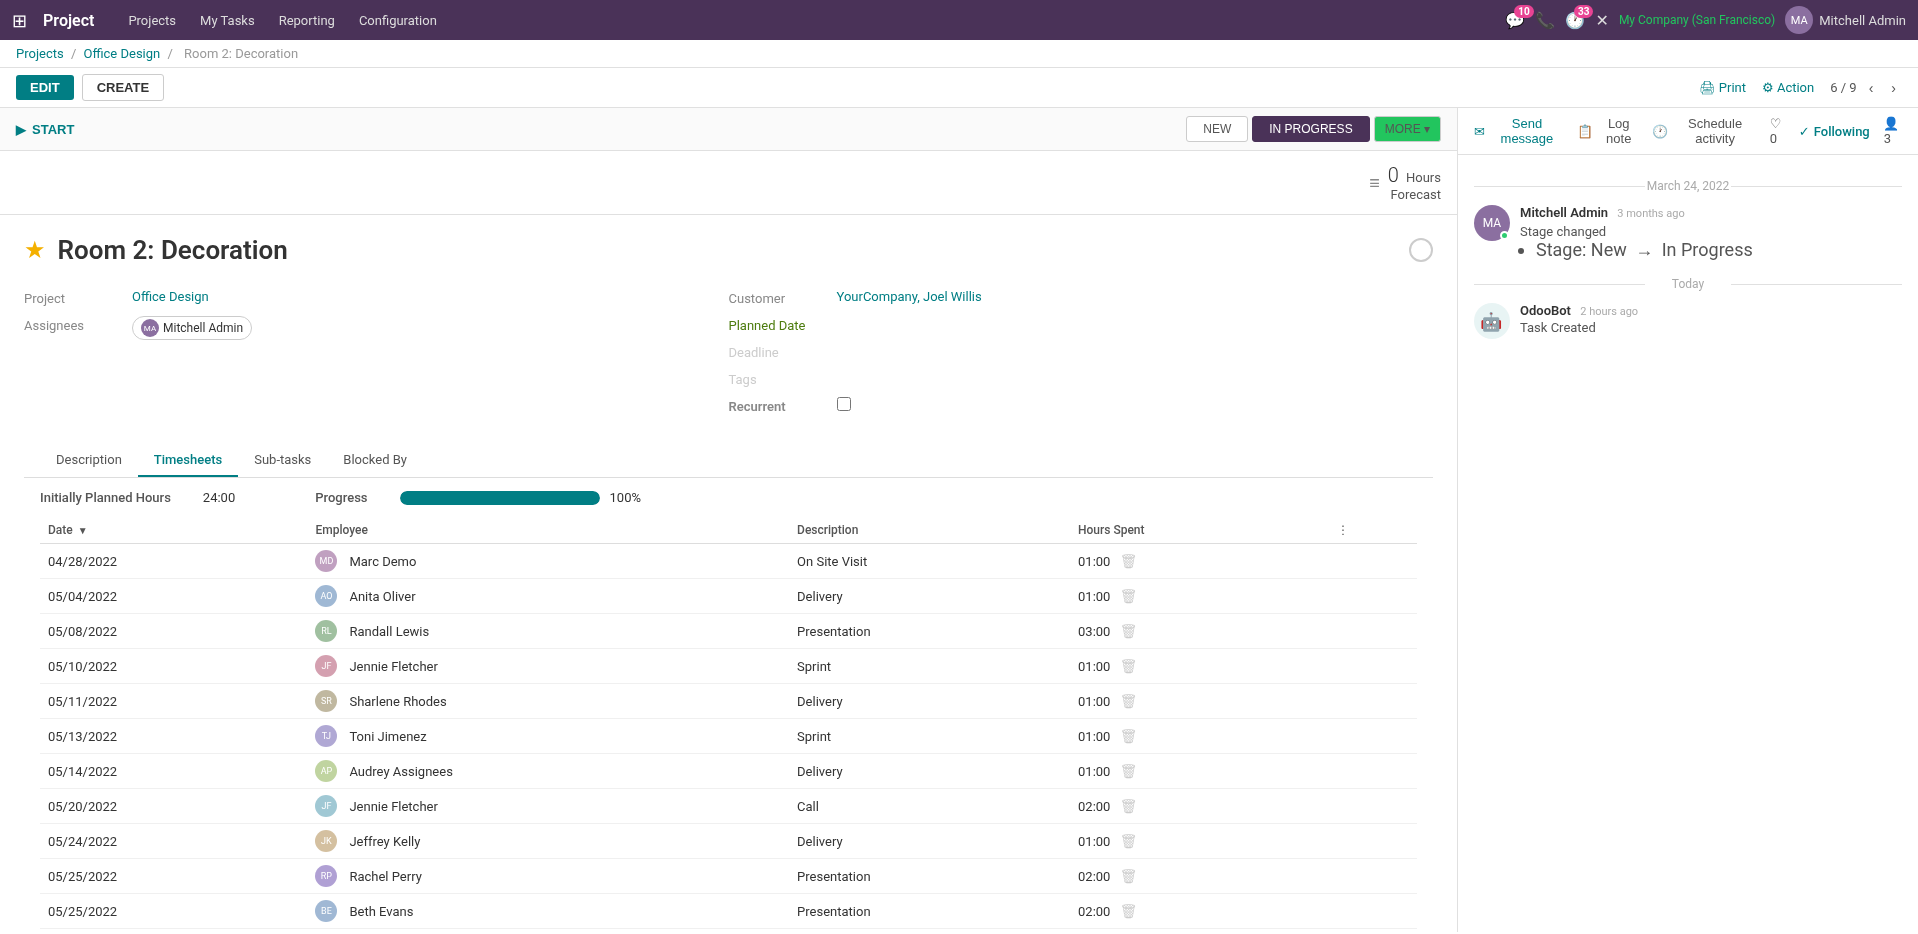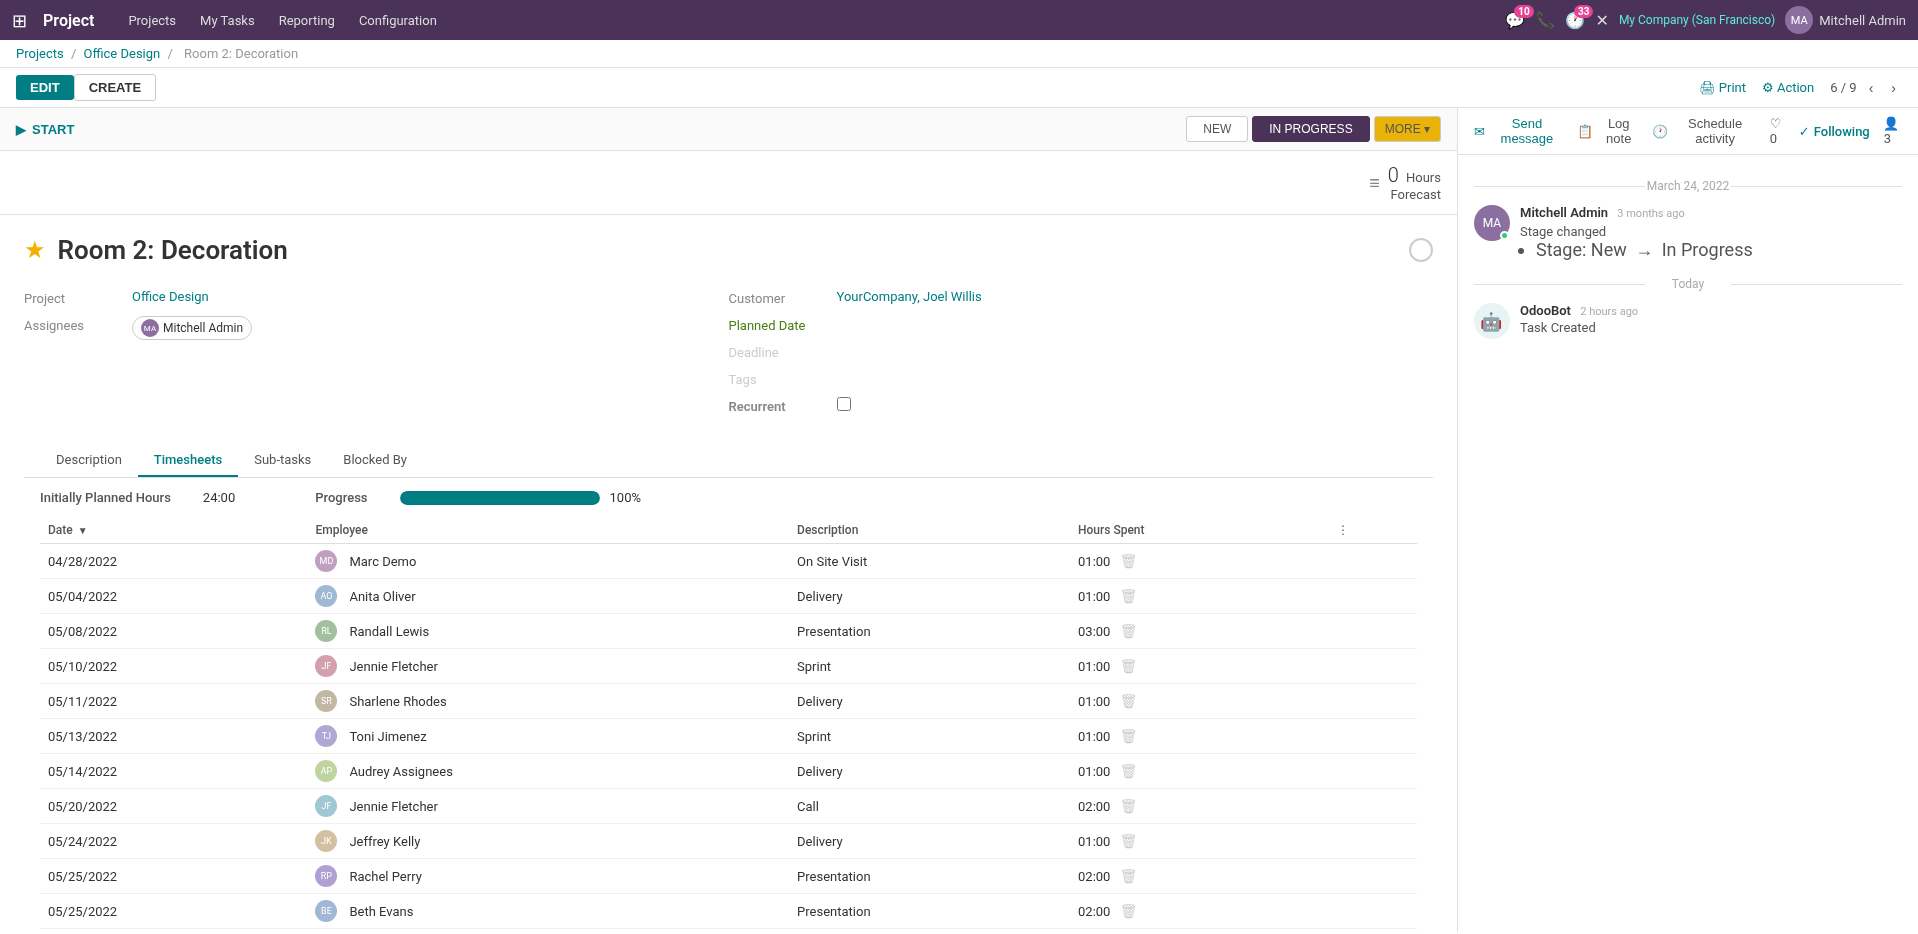--- a/index.html
+++ b/index.html
@@ -15,41 +15,41 @@
       padding: 0 12px;
       gap: 16px;
     }
     .top-nav .app-grid { font-size: 18px; cursor: pointer; }
     .top-nav .app-name { font-size: 16px; font-weight: 600; margin-right: 8px; }
     .top-nav-links { display: flex; gap: 4px; flex: 1; }
     .top-nav-links a { color: #ddd; text-decoration: none; padding: 4px 10px; border-radius: 3px; font-size: 13px; }
     .top-nav-right { display: flex; align-items: center; gap: 10px; }
     .nav-icon-btn { position: relative; color: #ddd; cursor: pointer; font-size: 16px; }
     .nav-badge { position: absolute; top: -6px; right: -8px; background: #e84393; color: #fff; border-radius: 8px; font-size: 10px; padding: 1px 4px; font-weight: bold; }
-    .nav-company { color: #5eead4; font-size: 12px; }
+    .nav-company { color: #22c55e; font-size: 12px; }
     .nav-user { display: flex; align-items: center; gap: 6px; color: #ddd; font-size: 13px; cursor: pointer; }
     .nav-avatar { width: 28px; height: 28px; border-radius: 50%; background: #8b6fa0; display: flex; align-items: center; justify-content: center; font-size: 11px; color: #fff; overflow: hidden; }
 
     
     .breadcrumb-bar {
       padding: 6px 16px;
       font-size: 13px;
       color: #666;
       border-bottom: 1px solid #e0e0e0;
       background: #fff;
     }
     .breadcrumb-bar a { color: #017e84; text-decoration: none; }
     .breadcrumb-bar span { color: #999; margin: 0 4px; }
 
     
     .toolbar {
       display: flex;
       align-items: center;
       padding: 6px 16px;
-      gap: 0;
+      gap: 8px;
       border-bottom: 1px solid #e0e0e0;
       background: #fff;
     }
     .btn-edit { background: #017e84; color: #fff; border: none; padding: 5px 14px; border-radius: 3px; cursor: pointer; font-size: 13px; font-weight: 600; }
     .btn-create { background: #fff; color: #333; border: 1px solid #ccc; padding: 5px 14px; border-radius: 3px; cursor: pointer; font-size: 13px; font-weight: 600; }
     .toolbar-right { margin-left: auto; display: flex; align-items: center; gap: 16px; color: #555; font-size: 13px; }
     .toolbar-right a { color: #017e84; text-decoration: none; cursor: pointer; }
     .pager { display: flex; align-items: center; gap: 6px; font-size: 13px; color: #555; }
     .pager-btn { background: none; border: none; cursor: pointer; color: #555; font-size: 14px; padding: 2px 6px; }
 
@@ -72,21 +72,21 @@
       display: flex;
       align-items: center;
       padding: 8px 16px;
       border-bottom: 1px solid #e0e0e0;
       background: #fafafa;
     }
     .start-btn { display: flex; align-items: center; gap: 6px; color: #017e84; cursor: pointer; font-weight: 600; font-size: 13px; background: none; border: none; }
     .status-stages { margin-left: auto; display: flex; align-items: center; gap: 4px; }
     .stage-btn { padding: 5px 16px; border: 1px solid #ccc; background: #fff; color: #555; cursor: pointer; font-size: 12px; border-radius: 3px; }
     .stage-btn.active { background: #4a3258; color: #fff; border-color: #4a3258; }
-    .stage-more { padding: 5px 10px; border: 1px solid #ccc; background: #eab308; color: #555; cursor: pointer; font-size: 12px; border-radius: 3px; }
+    .stage-more { padding: 5px 10px; border: 1px solid #ccc; background: #22c55e; color: #555; cursor: pointer; font-size: 12px; border-radius: 3px; }
 
     
     .hours-forecast {
       display: flex;
       align-items: center;
       gap: 8px;
       padding: 12px 16px;
       justify-content: flex-end;
       border-bottom: 1px solid #e0e0e0;
       background: #fff;

